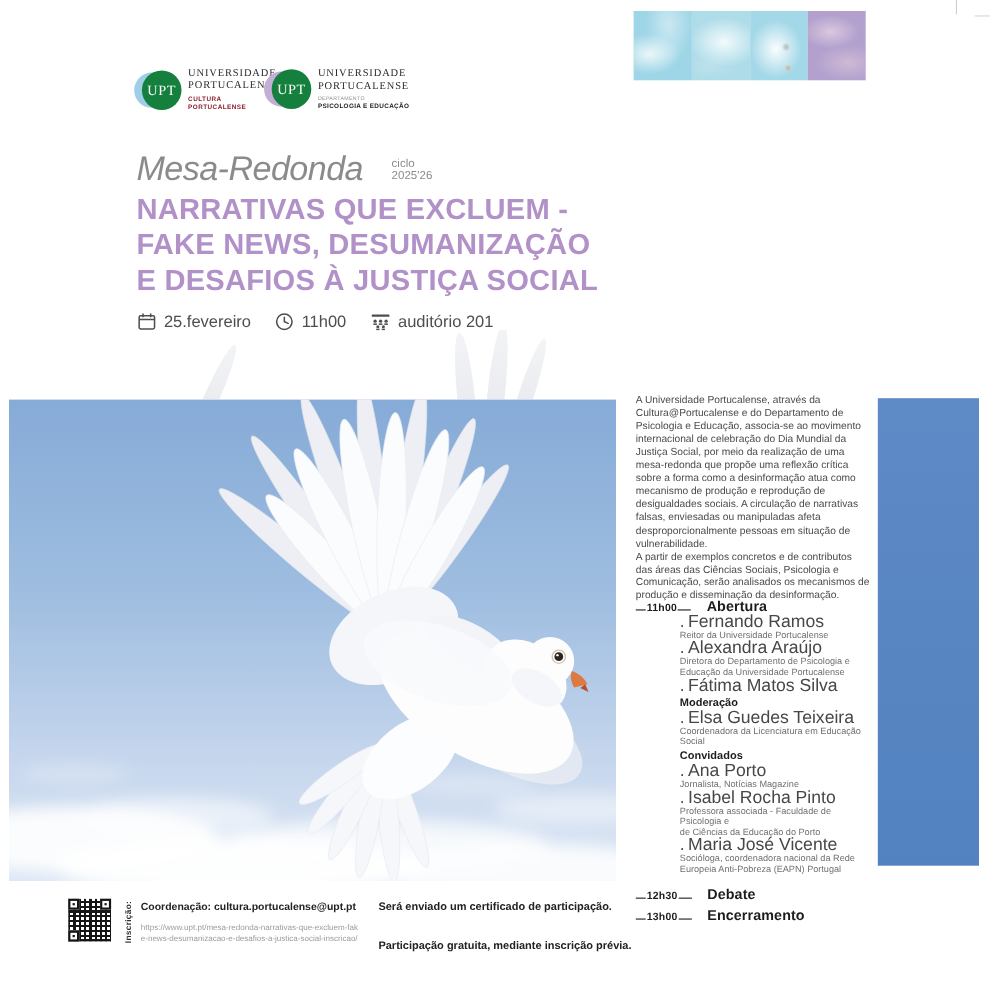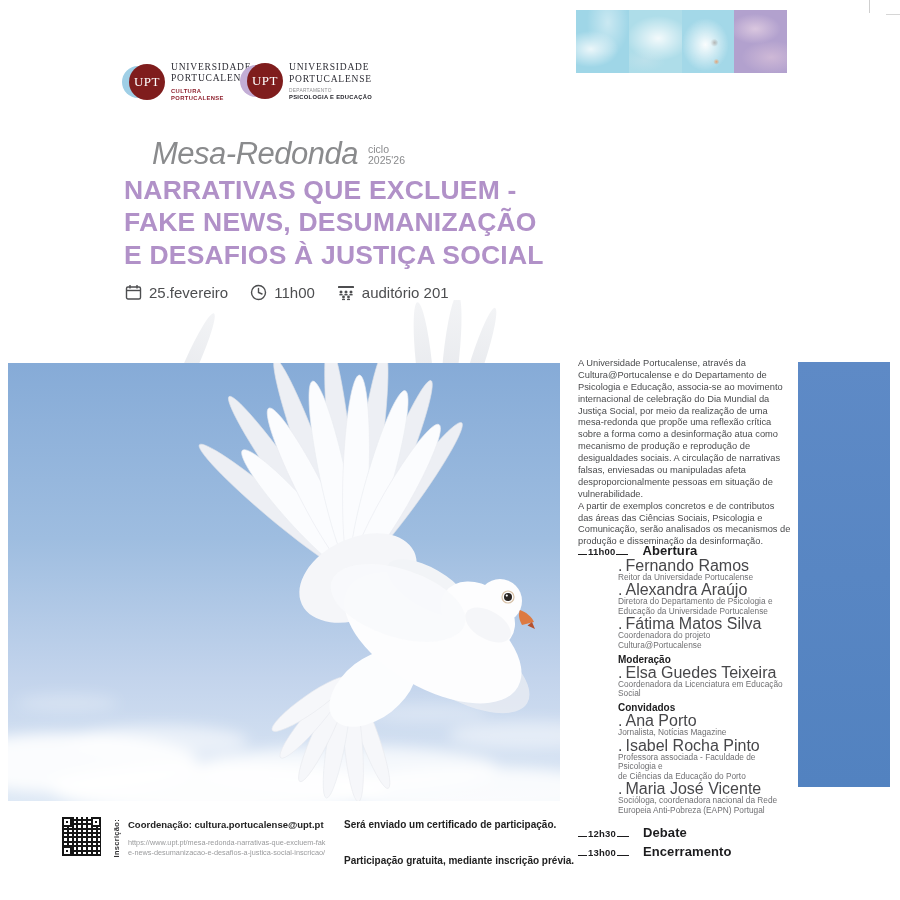--- a/index.html
+++ b/index.html
@@ -9,21 +9,21 @@
 
   
   .crop-v{position:absolute;left:869px;top:0;width:1px;height:13px;background:#cfcfcf;}
   .crop-h{position:absolute;left:886px;top:14px;width:14px;height:1px;background:#d6d6d6;}
 
   
   .logo{position:absolute;display:flex;align-items:center;gap:7px;}
   .logo-mark{position:relative;width:42px;height:38px;flex:0 0 auto;}
   .logo-moon{position:absolute;left:0;top:3px;width:32px;height:32px;border-radius:50%;}
   .logo-disc{position:absolute;left:7px;top:1px;width:36px;height:36px;border-radius:50%;
-    background:#7f1d1d;color:#fff;display:flex;align-items:center;justify-content:center;
+    background:#15803d;color:#fff;display:flex;align-items:center;justify-content:center;
     font-family:"Liberation Serif","DejaVu Serif",serif;font-size:13px;letter-spacing:.5px;}
   .logo-text{display:flex;flex-direction:column;}
   .logo-univ{font-family:"Liberation Serif","DejaVu Serif",serif;font-size:9.5px;letter-spacing:.8px;
     color:#2d2d35;line-height:1.2;}
   .logo-sub-red{margin-top:3px;font-size:5.8px;font-weight:bold;letter-spacing:.4px;line-height:1.3;color:#8e1f2c;}
   .logo-sub-light{margin-top:3px;font-size:4.8px;color:#8d8d90;letter-spacing:.3px;}
   .logo-sub-bold{font-size:5.8px;font-weight:bold;letter-spacing:.3px;color:#23232a;margin-top:1px;}
 
   
   .strip{position:absolute;left:576px;top:10px;width:211px;height:63px;display:flex;}
@@ -40,21 +40,21 @@
     radial-gradient(ellipse 30px 34px at 45% 55%,rgba(255,255,255,.95),rgba(255,255,255,0) 78%),
     radial-gradient(circle 4px at 62% 52%,rgba(70,70,65,.9),rgba(70,70,65,0) 100%),
     radial-gradient(circle 3px at 66% 82%,rgba(225,140,80,.95),rgba(225,140,80,0) 100%),
     #a3d8e8;}
   .sp4{background:
     radial-gradient(ellipse 34px 20px at 40% 30%,rgba(235,215,230,.7),rgba(235,215,230,0) 75%),
     radial-gradient(ellipse 40px 22px at 70% 75%,rgba(225,200,220,.6),rgba(225,200,220,0) 75%),
     #b2a1ce;}
 
   
-  .series-row{position:absolute;left:124px;top:138px;display:flex;align-items:flex-end;gap:10px;margin-left:28px;}
+  .series-row{position:absolute;left:124px;top:138px;display:flex;align-items:flex-end;gap:26px;}
   .series-title{font-style:italic;font-size:31px;color:#8a8b8d;letter-spacing:-.5px;line-height:1;}
   .series-cycle{font-size:10.5px;color:#8a8b8d;line-height:1.1;padding-bottom:2px;}
   .headline{position:absolute;left:124px;top:174px;width:470px;
     font-size:26.5px;font-weight:bold;color:#b191c8;line-height:1.22;letter-spacing:.2px;}
 
   
   .info-row{position:absolute;left:125px;top:284px;display:flex;align-items:center;gap:22px;
     font-size:15px;color:#4d4e50;}
   .info-item{display:flex;align-items:center;gap:7px;}
   .info-item svg{display:block;}
@@ -300,21 +300,20 @@
       <div class="sp-name"><span class="sp-bullet">.</span><span>Fernando Ramos</span></div>
       <div class="sp-role pre">Reitor da Universidade Portucalense</div>
     </div>
     <div class="speaker">
       <div class="sp-name"><span class="sp-bullet">.</span><span>Alexandra Araújo</span></div>
       <div class="sp-role pre">Diretora do Departamento de Psicologia e
 Educação da Universidade Portucalense</div>
     </div>
     <div class="speaker">
       <div class="sp-name"><span class="sp-bullet">.</span><span>Fátima Matos Silva</span></div>
-      <div class="sp-role pre">Coordenadora do projeto Cultura@Portucalense</div>
     </div>
 
     <div class="group-label">Moderação</div>
     <div class="speaker">
       <div class="sp-name"><span class="sp-bullet">.</span><span>Elsa Guedes Teixeira</span></div>
       <div class="sp-role pre">Coordenadora da Licenciatura em Educação Social</div>
     </div>
 
     <div class="group-label">Convidados</div>
     <div class="speaker">

